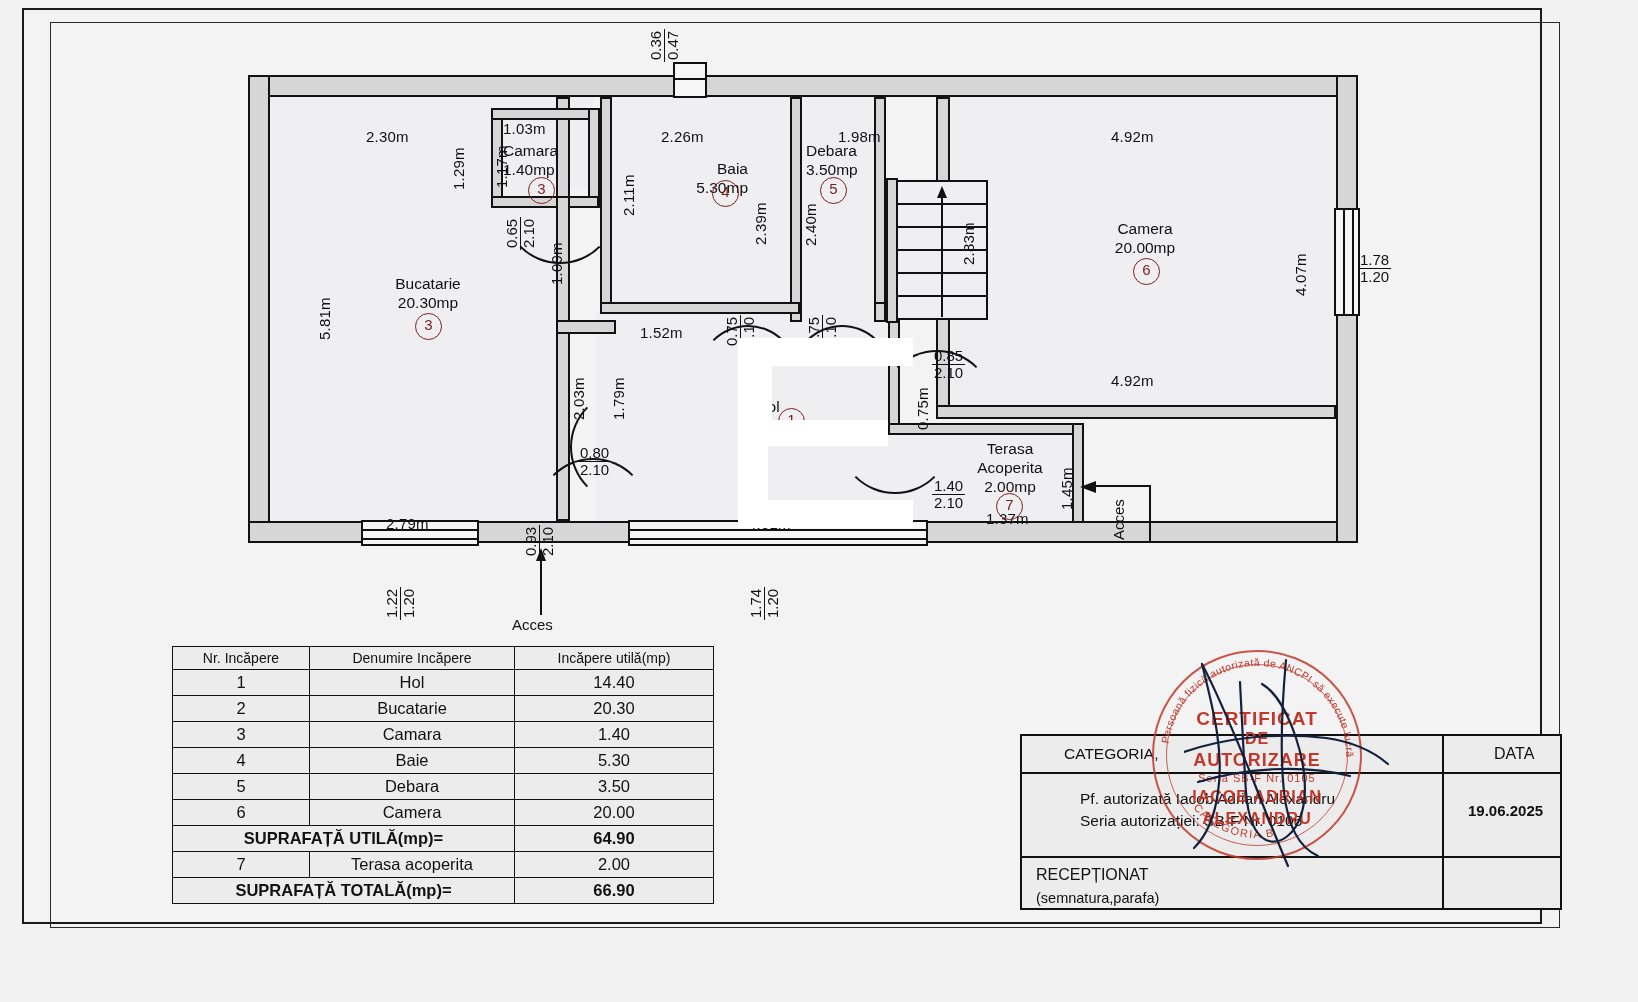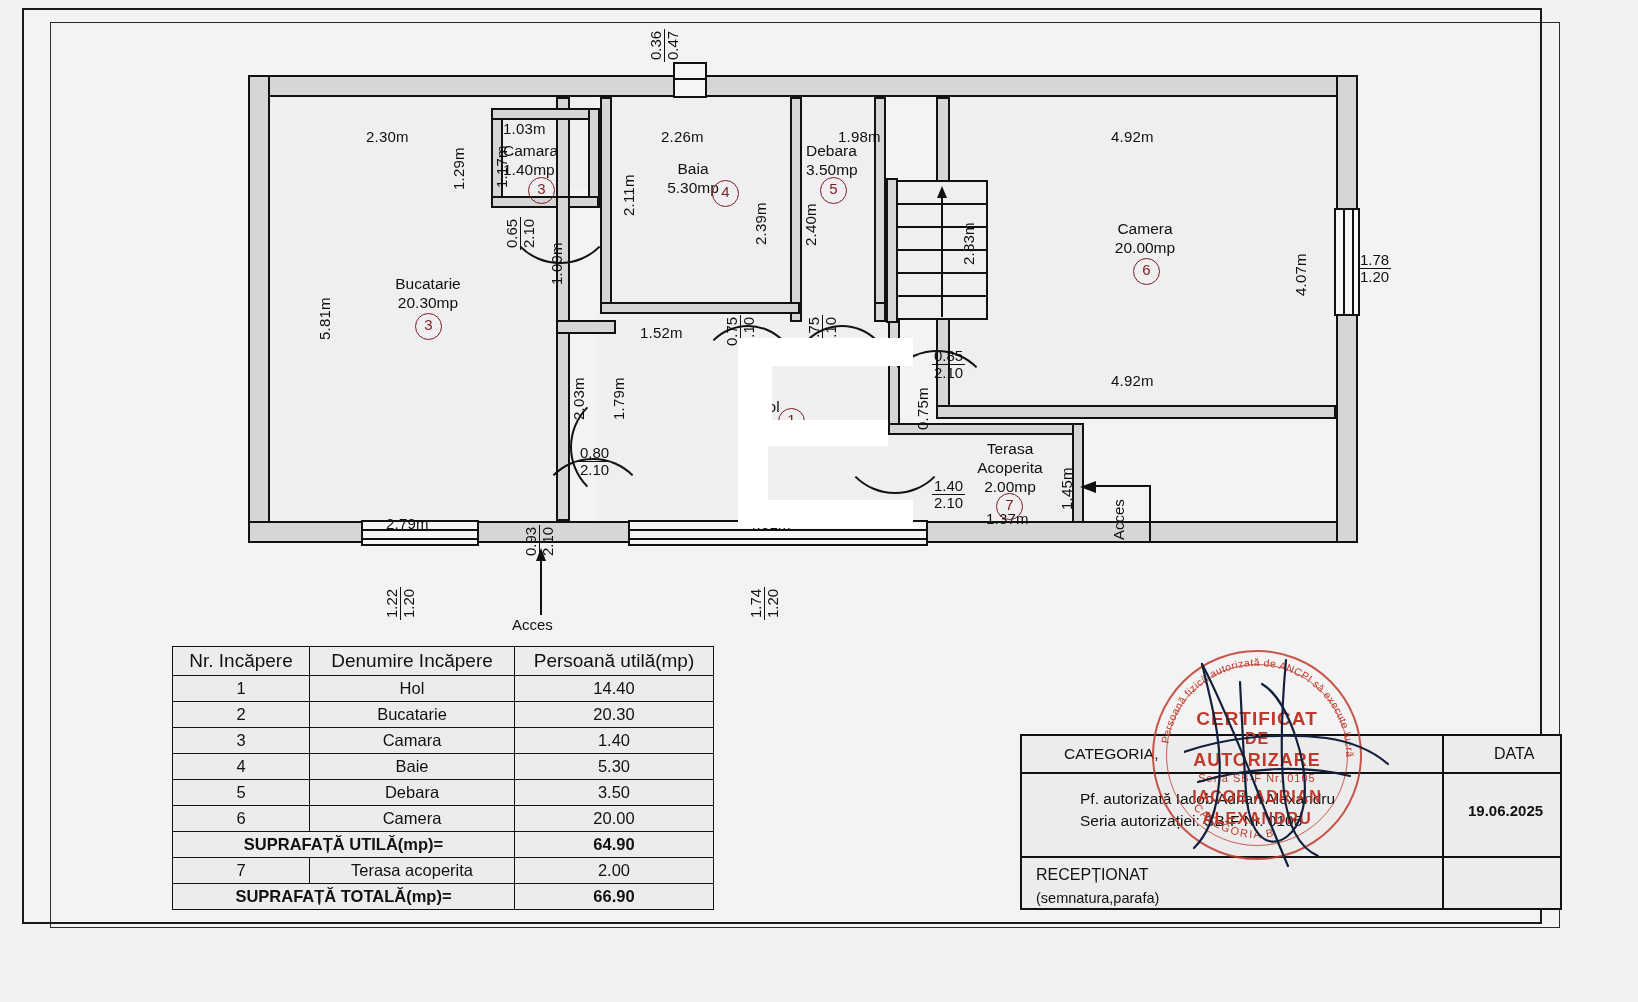--- a/index.html
+++ b/index.html
@@ -49,21 +49,21 @@
   #wm .big{position:absolute;left:45px;top:8px;font-size:62px;letter-spacing:10px;color:rgba(255,255,255,.78);
            font-family:"Liberation Sans",sans-serif;}
   #wm .sub{position:absolute;left:60px;top:80px;font-size:28px;letter-spacing:13px;color:rgba(255,255,255,.62);}
   #wm-e{position:absolute;left:690px;top:318px;width:175px;height:190px;pointer-events:none;}
   #wm-e i{position:absolute;background:#fff;display:block;}
 
   
   #room-table{position:absolute;left:148px;top:636px;border-collapse:collapse;background:#ececec;}
   #room-table td,#room-table th{border:1.6px solid #111;font-size:16.5px;color:#111;padding:3px 6px;text-align:center;
         font-family:"Liberation Sans",sans-serif;font-weight:normal;background:#ececec;}
-  #room-table th{font-size:19px;}
+  #room-table th{font-size:14px;}
   #room-table .c0{width:124px;}
   #room-table .c1{width:192px;}
   #room-table .c2{width:186px;}
   #room-table tr.total td{font-weight:bold;}
   #room-table td.lbl-total{text-align:center;font-weight:bold;}
 
   #title-block{position:absolute;left:996px;top:724px;width:538px;height:172px;border:2.4px solid #111;background:#ececec;}
   #tb-grid{position:absolute;inset:0;}
   .tbcell{position:absolute;box-sizing:border-box;font-size:15.5px;color:#111;}
   .tb-vline{position:absolute;background:#111;width:2.4px;}
@@ -232,21 +232,21 @@
         <span>20.30mp</span>
       </div>
       <div class="marker" style="left:367px;top:293px;">3</div>
 
       <div class="roomlbl" style="left:455px;top:122px;width:110px;text-align:left;">
         <span>Camara</span><br>
         <span>1.40mp</span>
       </div>
       <div class="marker" style="left:480px;top:157px;">3</div>
 
-      <div class="roomlbl" style="left:590px;top:140px;width:110px;text-align:center;">
+      <div class="roomlbl" style="left:590px;top:140px;width:110px;text-align:right;">
         <span>Baia</span><br>
         <span>5.30mp</span>
       </div>
       <div class="marker" style="left:664px;top:160px;">4</div>
 
       <div class="roomlbl" style="left:758px;top:122px;width:110px;text-align:left;">
         <span>Debara</span><br>
         <span>3.50mp</span>
       </div>
       <div class="marker" style="left:772px;top:157px;">5</div>
@@ -289,21 +289,21 @@
         <i style="left:20px;top:28px;width:14px;height:54px;background:#fff;"></i>
       </div>
 
     </div>
 
     <table id="room-table">
       <thead>
         <tr>
           <th class="c0">Nr. Incăpere</th>
           <th class="c1">Denumire Incăpere</th>
-          <th class="c2">Persoană utilă(mp)</th>
+          <th class="c2">Incăpere utilă(mp)</th>
         </tr>
       </thead>
       <tbody>
         <tr>
           <td>1</td>
           <td>Hol</td>
           <td>14.40</td>
         </tr>
         <tr>
           <td>2</td>

